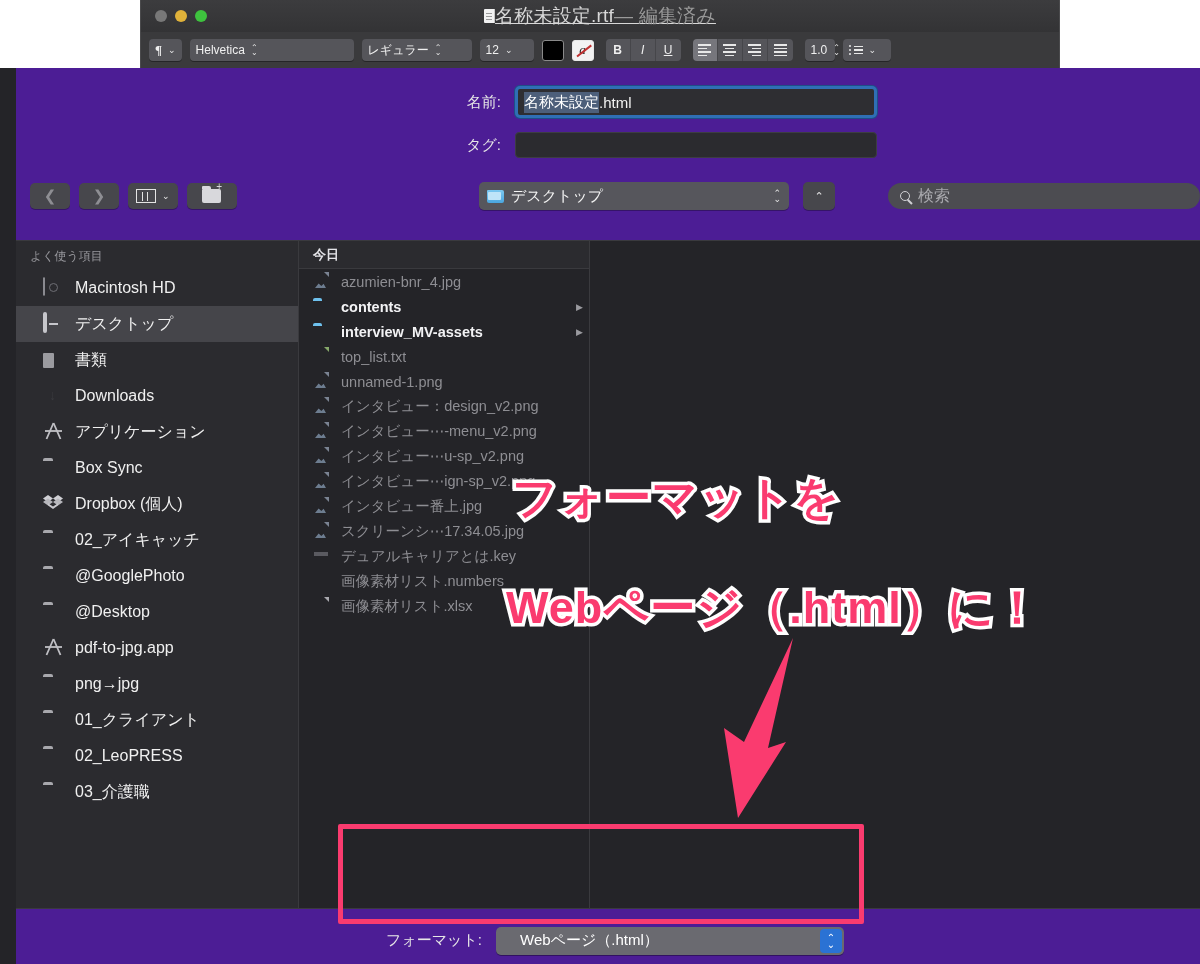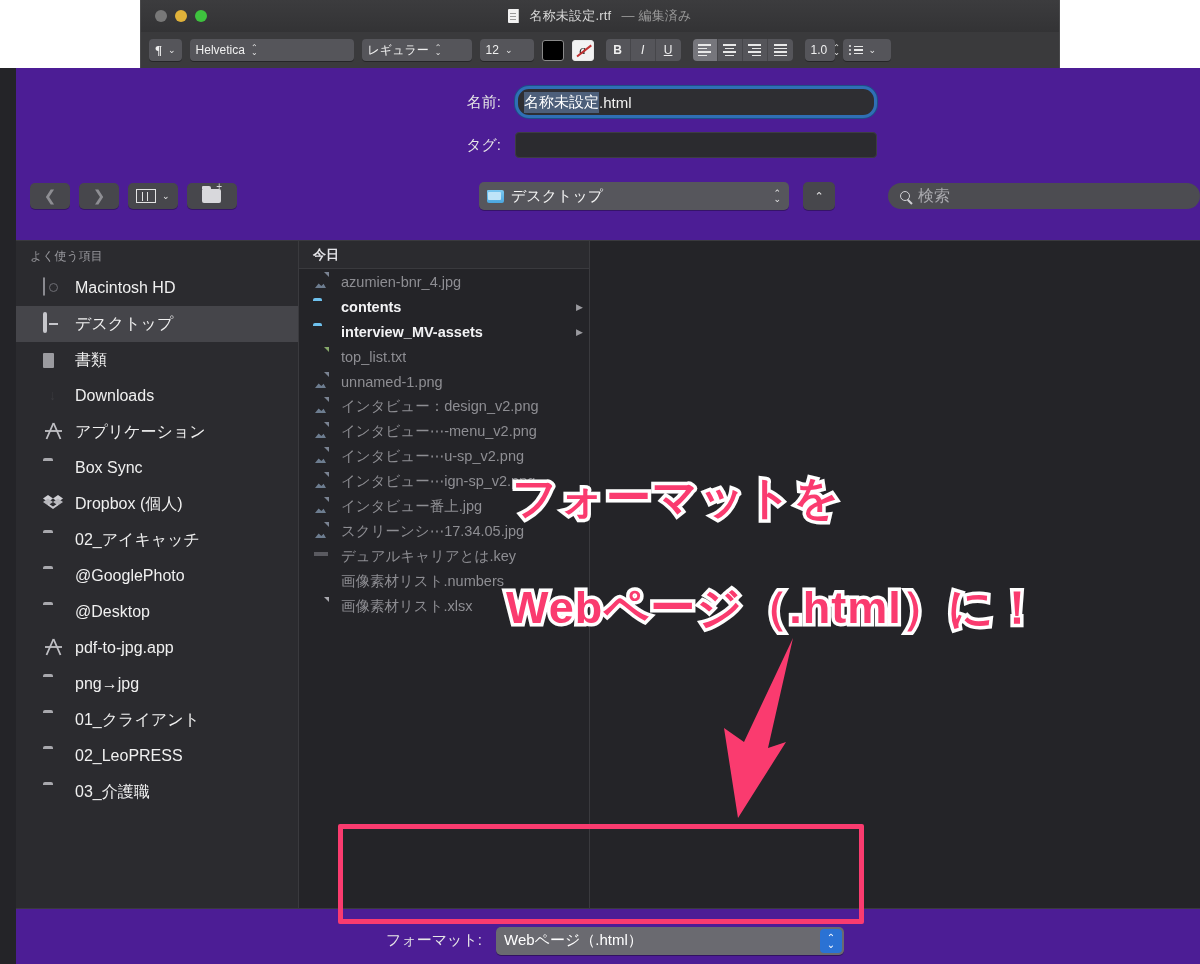--- a/index.html
+++ b/index.html
@@ -38,22 +38,22 @@
   }
   .traffic {
     display: flex; gap: 8px; margin-left: 14px;
   }
   .dot { width: 12px; height: 12px; border-radius: 50%; }
   .dot.red { background: #787878; }
   .dot.yellow { background: #e0b23a; }
   .dot.green { background: #3ec23e; }
   .te-title {
     position: absolute; left: 0; right: 0; text-align: center;
-    font-size: 13px; color: #d8d8d8; letter-spacing: .2px;
-    display: flex; align-items: center; justify-content: center; gap: 10px;
+    font-size: 19px; color: #d8d8d8; letter-spacing: .2px;
+    display: flex; align-items: center; justify-content: center; gap: 0; text-decoration: underline;
   }
   .te-doc-icon {
     display: inline-block; width: 11px; height: 14px;
     background: #f2f2f2; border-radius: 1px; position: relative;
     box-shadow: inset -3px 0 0 -2px #c8c8c8;
   }
   .te-doc-icon::after {
     content: ""; position: absolute; left: 2px; top: 4px;
     width: 6px; height: 1px; background: #9a9a9a;
     box-shadow: 0 3px 0 #9a9a9a, 0 6px 0 #9a9a9a;
@@ -128,21 +128,21 @@
     margin-bottom: 14px;
   }
   .field-label {
     width: 160px; text-align: right; padding-right: 14px;
     font-size: 15px; color: #e6e6e6;
   }
   .name-input {
     width: 362px; height: 32px;
     background: #2e2e32;
     border: 3px solid #2f6fb5;
-    border-radius: 14px;
+    border-radius: 5px;
     display: flex; align-items: center;
     padding: 0 6px;
     font-size: 15px; color: #f2f2f2;
     box-shadow: 0 0 0 1px #1d4f88;
   }
   .name-sel {
     background: #4d5f7a; color: #ffffff; padding: 1px 0;
   }
   .tag-input {
     width: 362px; height: 26px;
@@ -373,21 +373,21 @@
     border-top: 1px solid #3a3a3e;
     display: flex; align-items: center;
   }
   .fmt-label {
     width: 480px; text-align: right; padding-right: 14px;
     font-size: 15px; color: #e6e6e6;
   }
   .fmt-pop {
     width: 348px; height: 28px; background: #6a6a70;
     border-radius: 5px; display: flex; align-items: center;
-    padding: 0 8px; font-size: 15px; color: #ffffff;
+    padding: 0 24px; font-size: 15px; color: #ffffff;
     box-shadow: 0 1px 0 rgba(0,0,0,.35);
     position: relative;
   }
   .fmt-arrow {
     position: absolute; right: 2px; top: 2px;
     width: 22px; height: 24px; background: #2a72d4; border-radius: 4px;
     display: flex; flex-direction: column; align-items: center;
     justify-content: center; line-height: 7px; font-size: 10px; color: #fff;
   }
 

